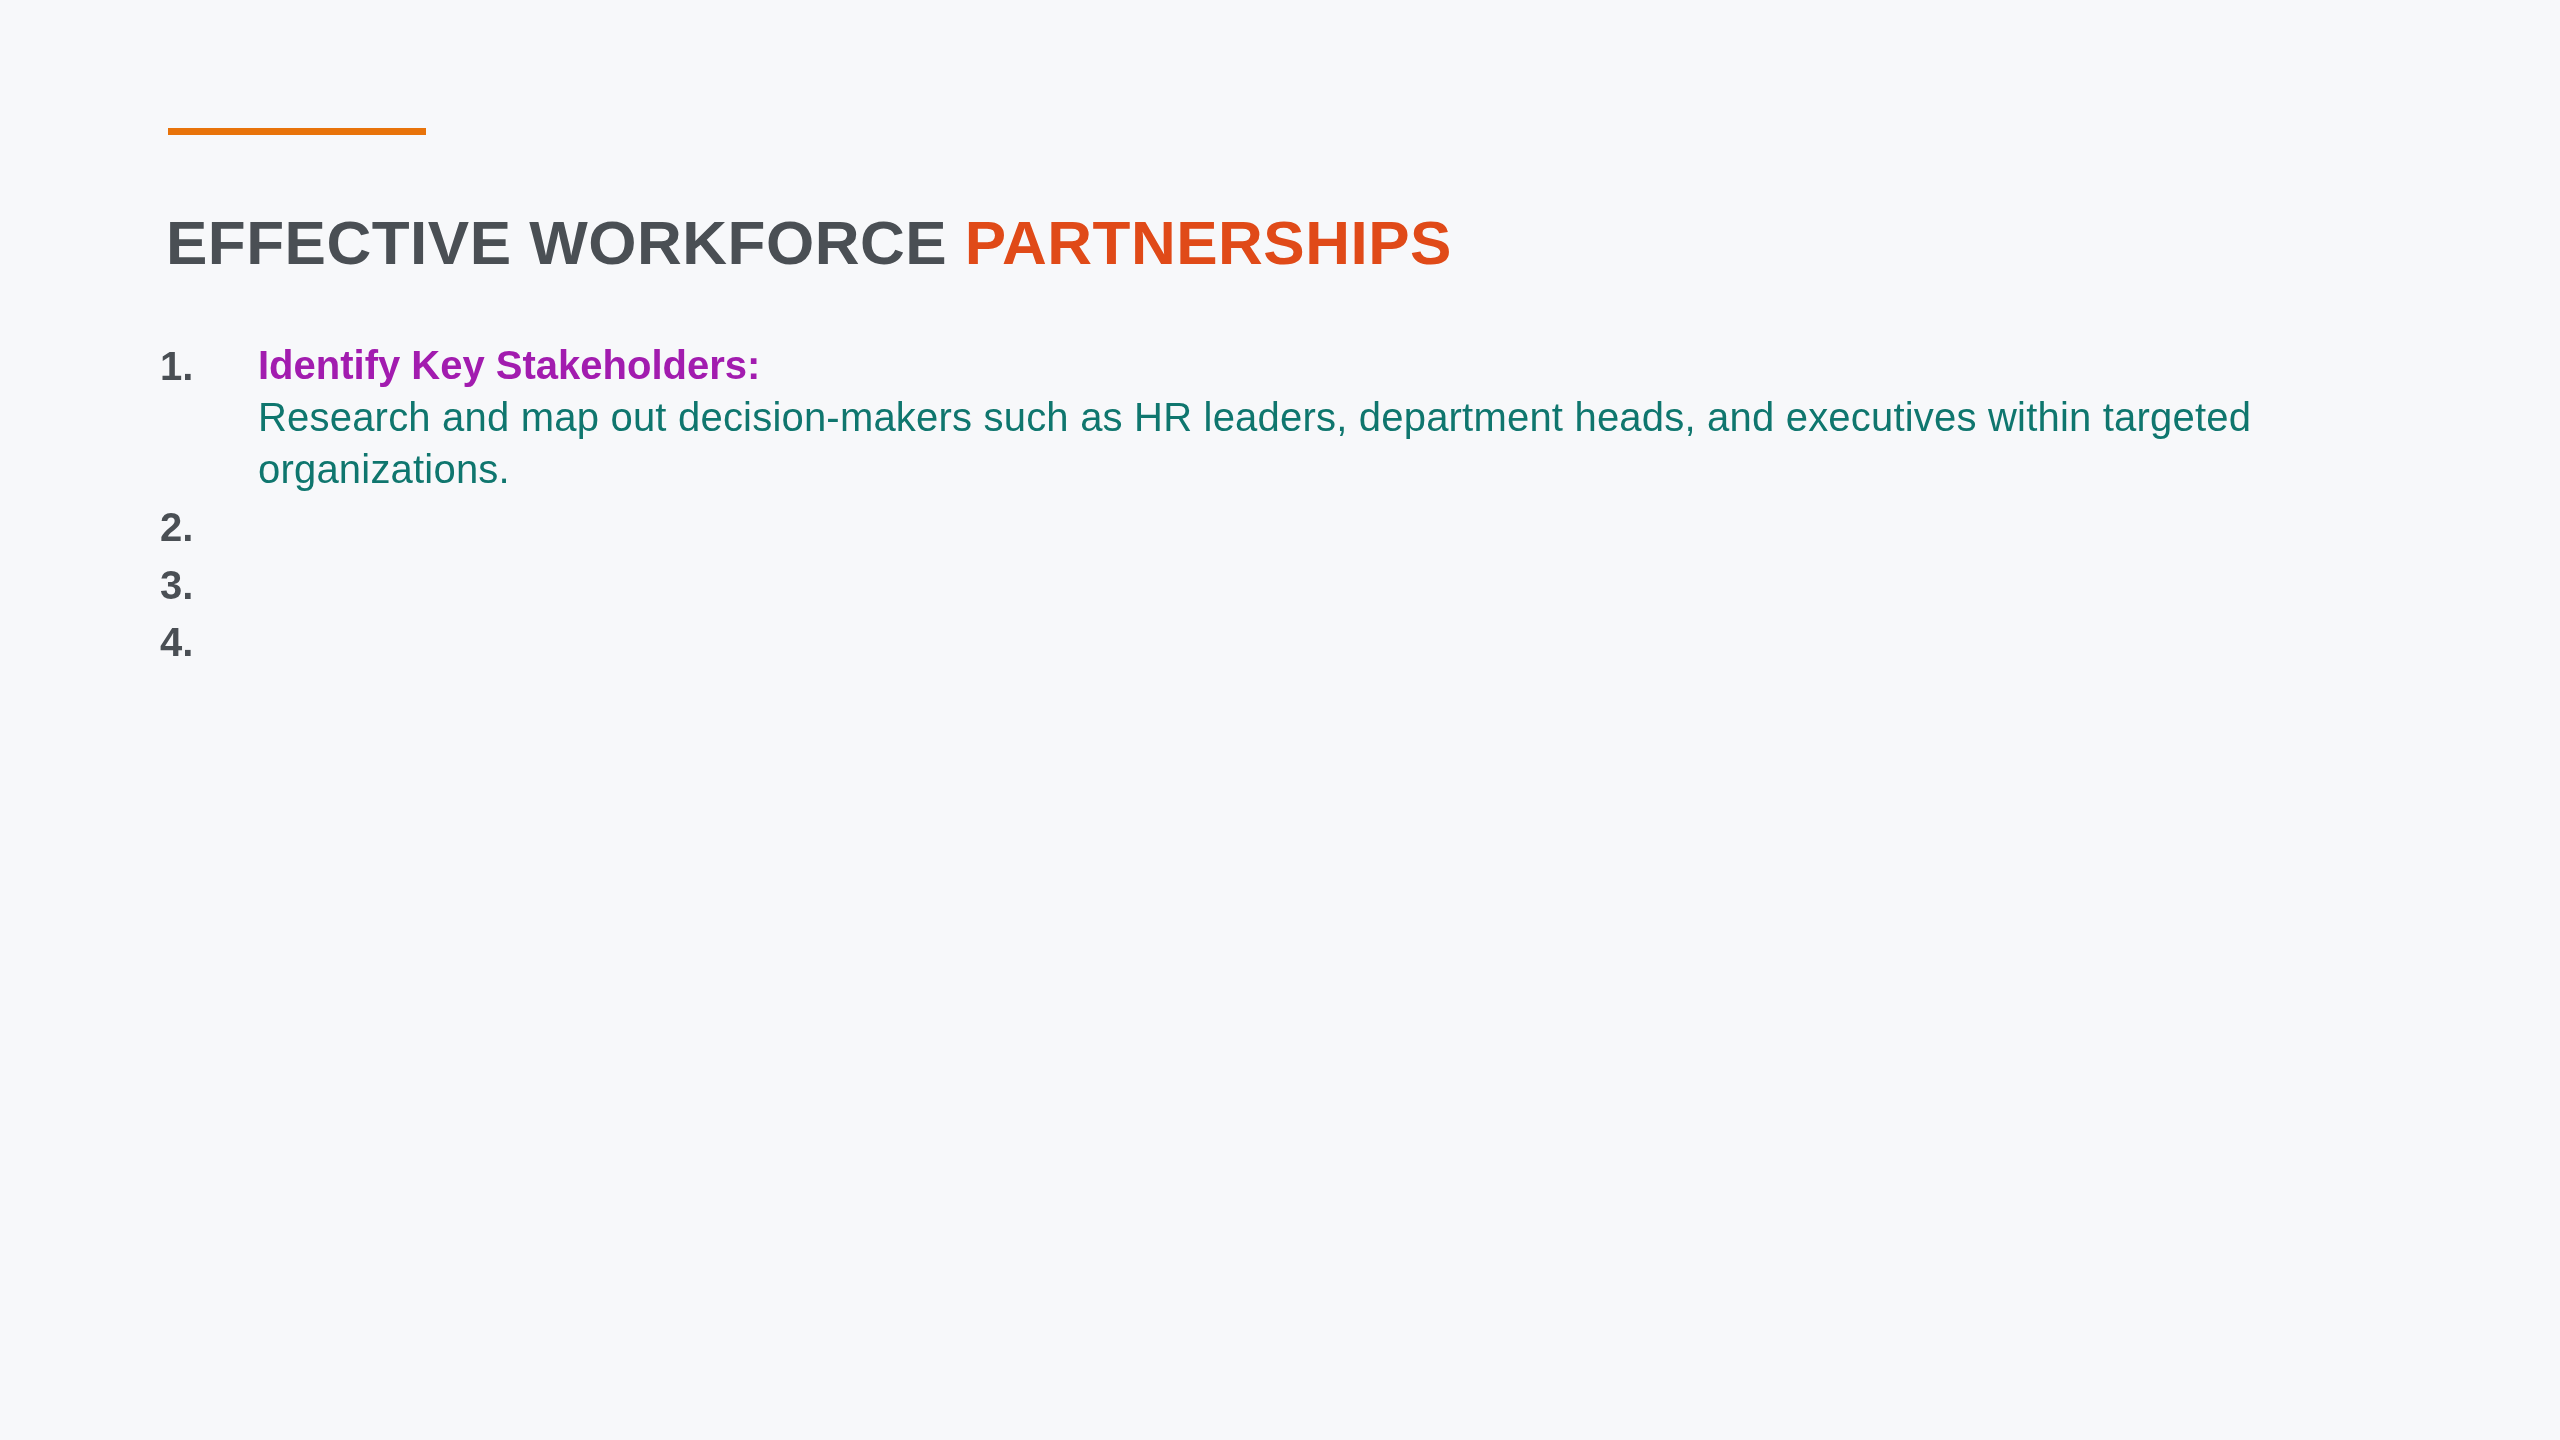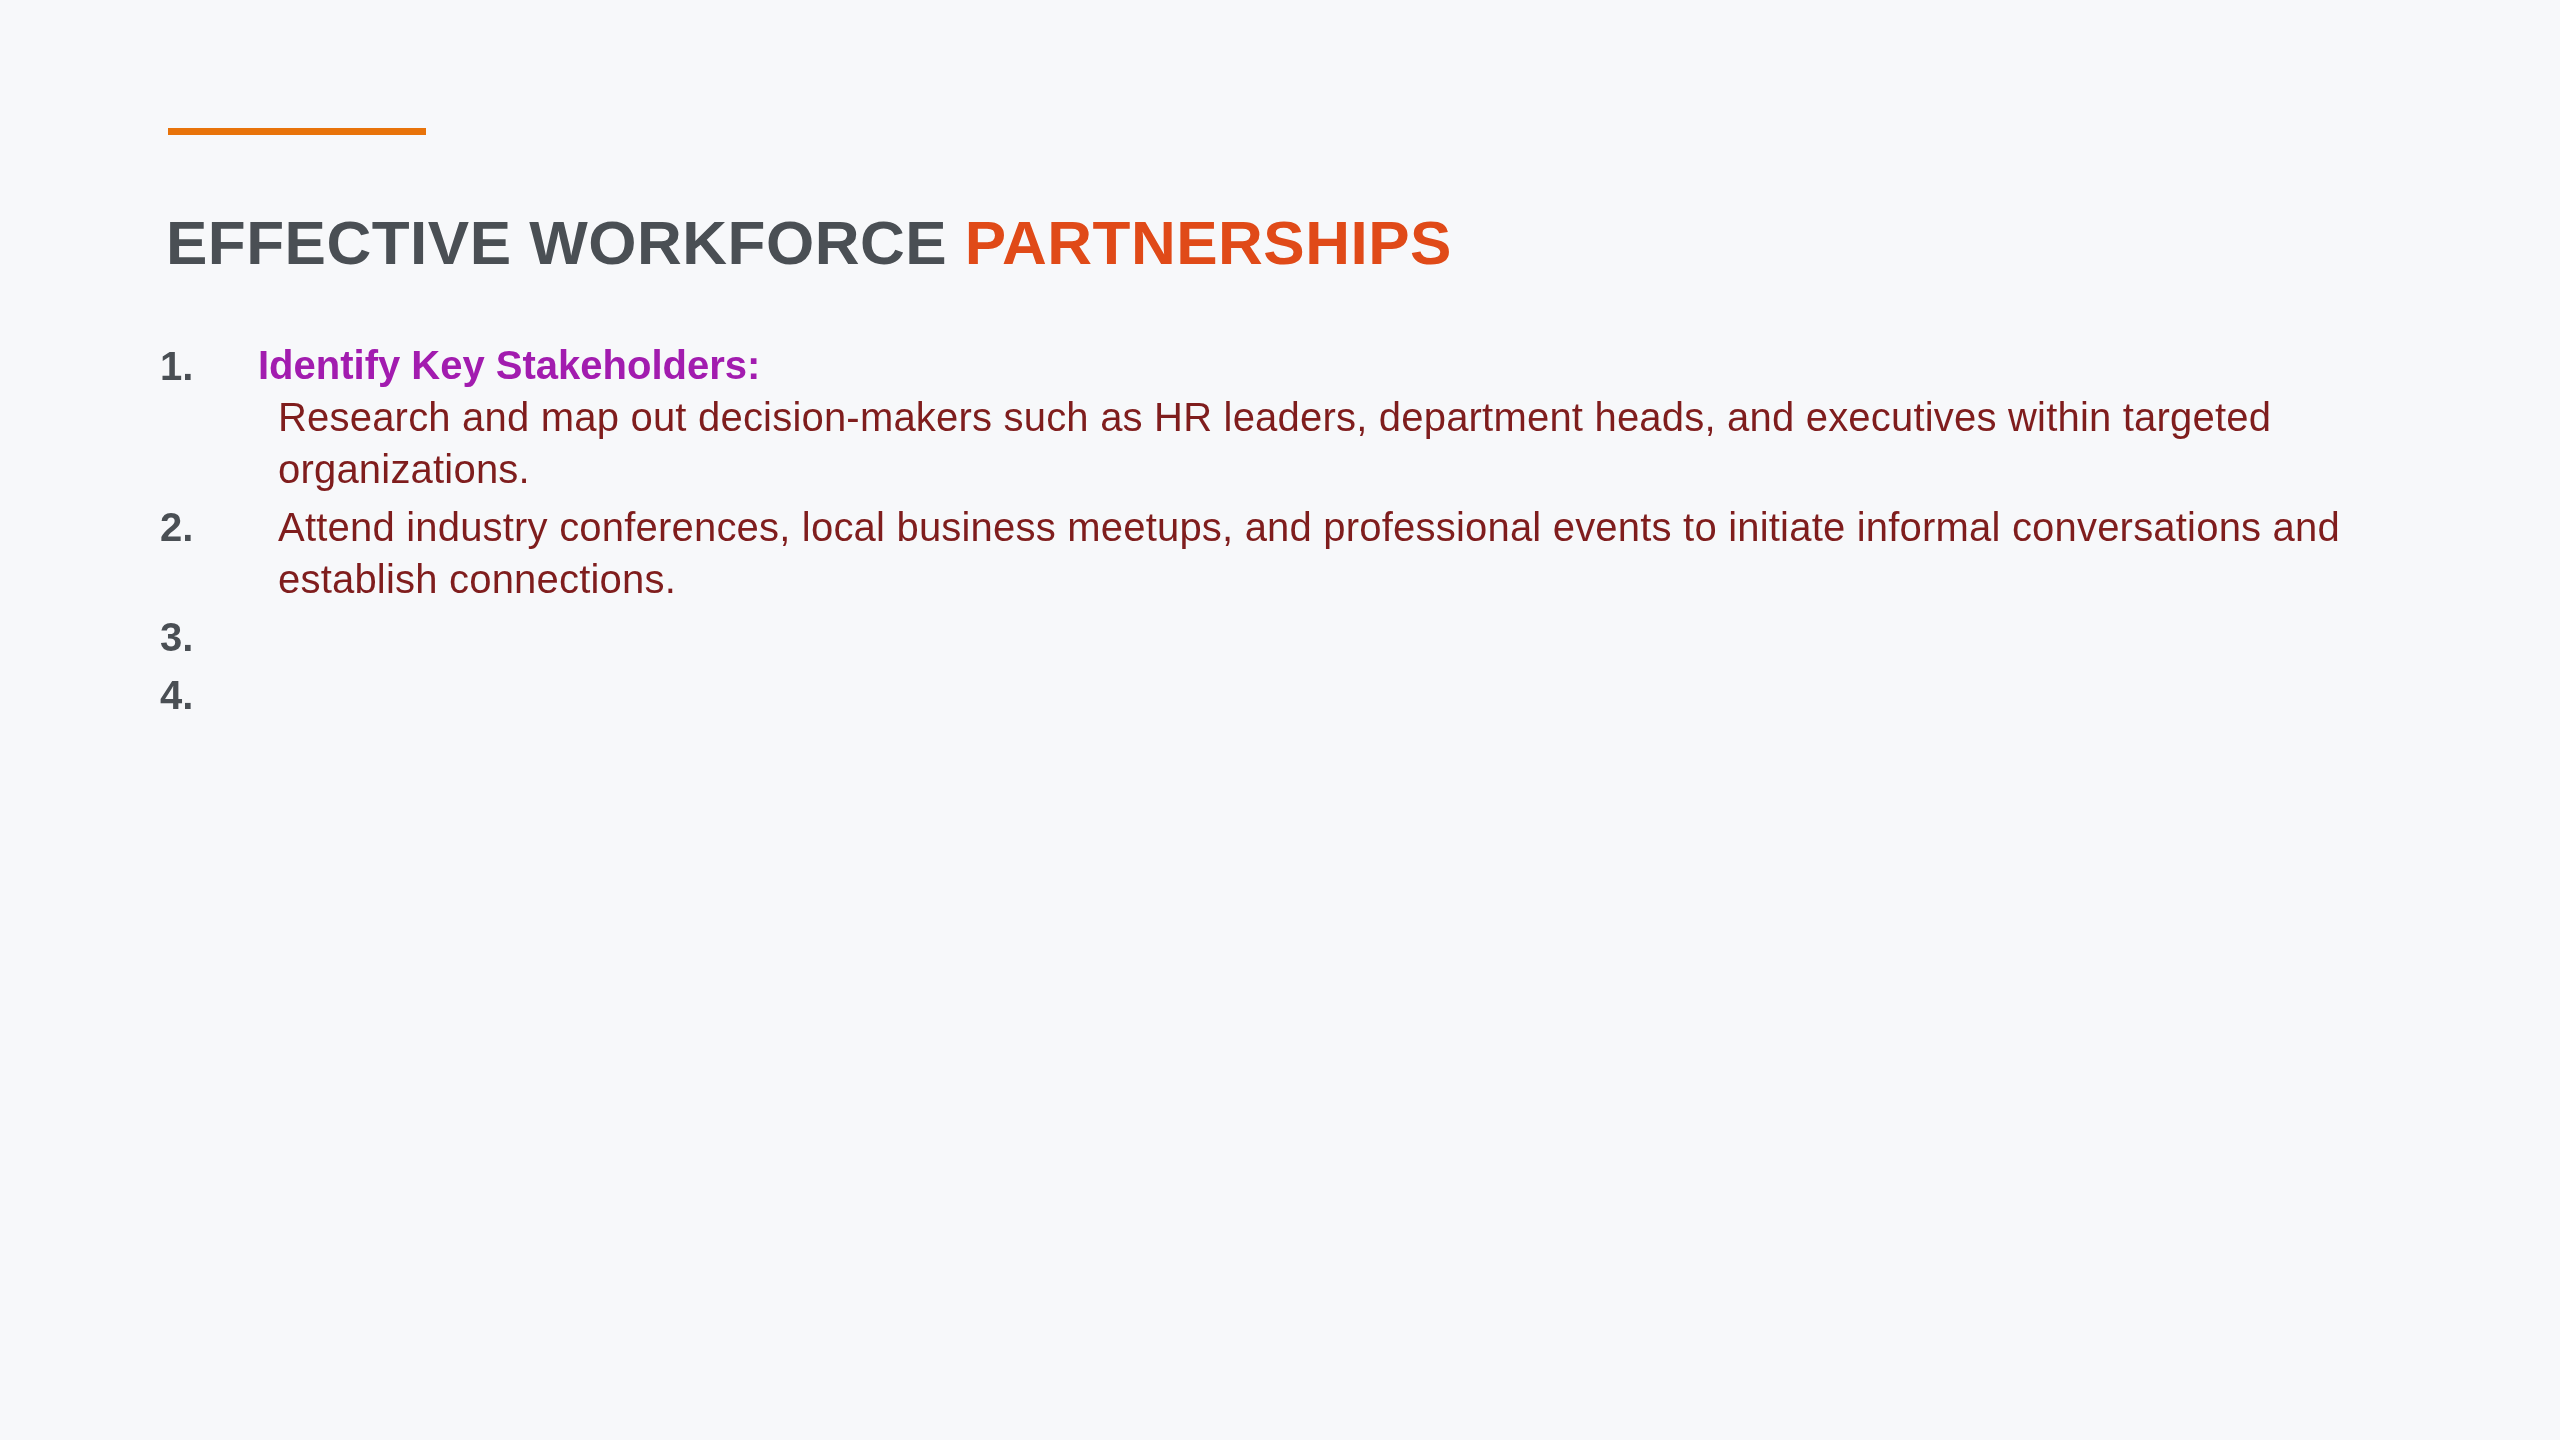--- a/index.html
+++ b/index.html
@@ -69,24 +69,23 @@
   }
   .item-heading {
     font-size: 40px;
     font-weight: bold;
     color: #a21caf;
     line-height: 1.27;
   }
   .item-text {
     font-size: 40px;
     font-weight: normal;
-    color: #7f1d1d;
+    color: #0f766e;
     line-height: 1.3;
     letter-spacing: 0.2px;
-    margin-left: 20px;
   }
 </style>
 </head>
 <body>
 
 <div class="slide">
 
   <div class="accent-rule"></div>
 
   <h1 class="title"><span>EFFECTIVE WORKFORCE </span><span class="accent-word">PARTNERSHIPS</span></h1>
@@ -97,21 +96,20 @@
       <div class="item-number">1.</div>
       <div class="item-body">
         <div class="item-heading">Identify Key Stakeholders:</div>
         <div class="item-text">Research and map out decision-makers such as HR leaders, department heads, and executives within targeted organizations.</div>
       </div>
     </li>
 
     <li class="list-item">
       <div class="item-number">2.</div>
       <div class="item-body">
-        <div class="item-text">Attend industry conferences, local business meetups, and professional events to initiate informal conversations and establish connections.</div>
       </div>
     </li>
 
     <li class="list-item">
       <div class="item-number">3.</div>
       <div class="item-body">
       </div>
     </li>
 
     <li class="list-item">

